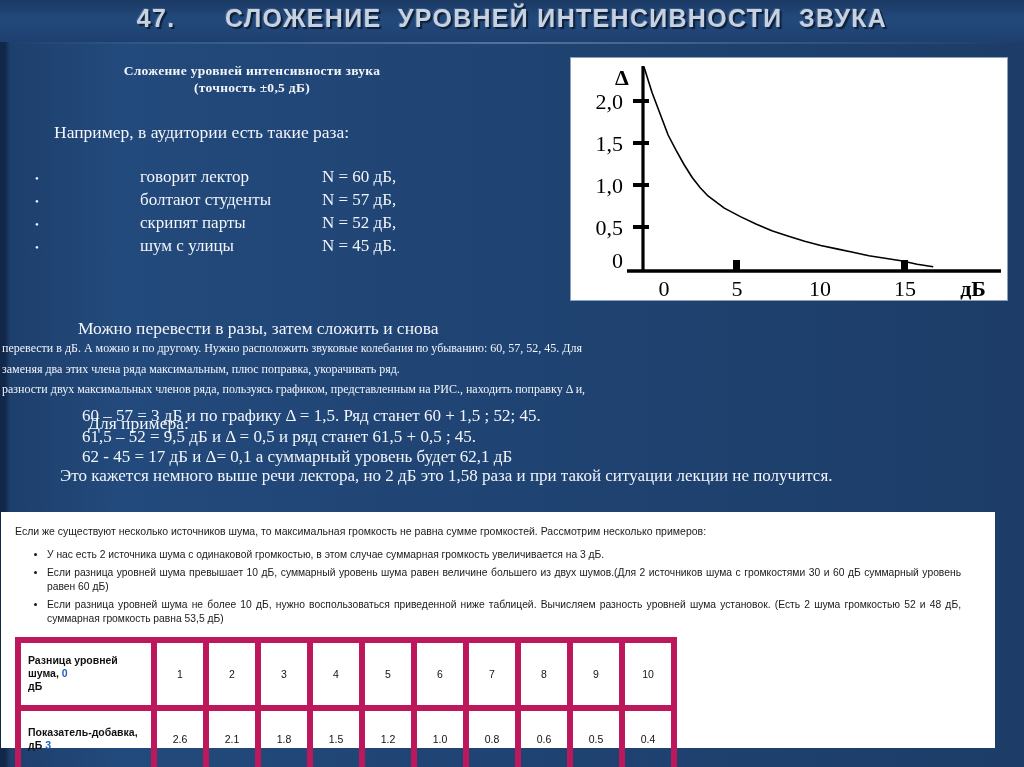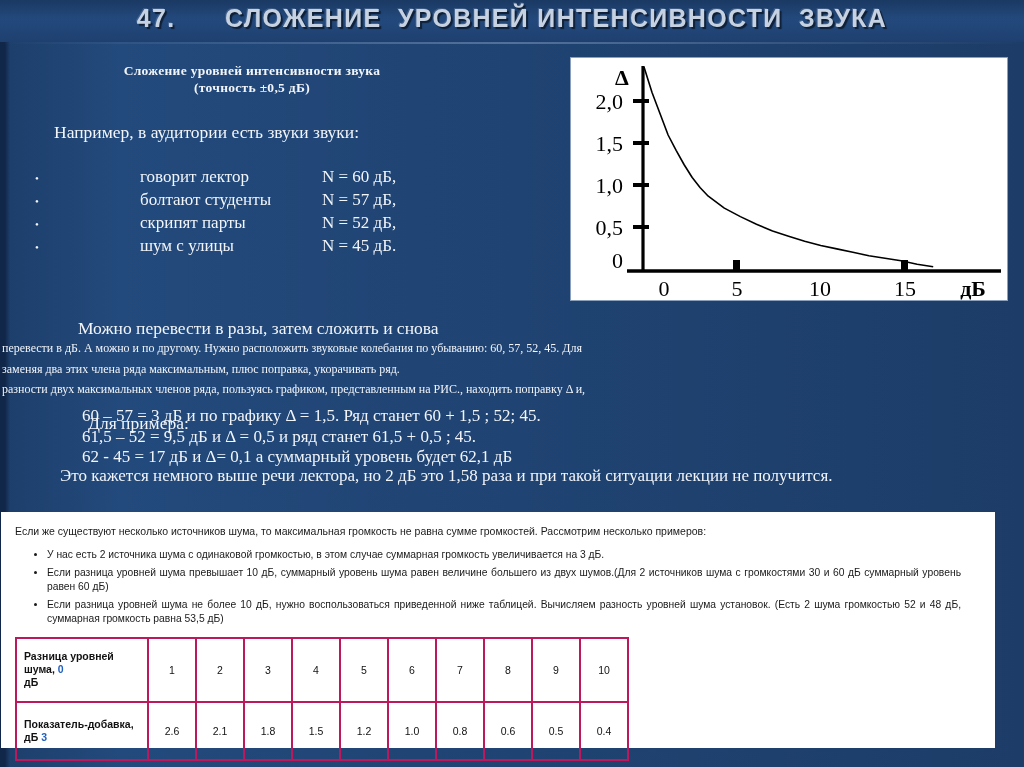--- a/index.html
+++ b/index.html
@@ -164,21 +164,21 @@
     padding-right: 6px;
   }
   
   #noise-table {
     margin: 4px 0 0 2px;
     border-collapse: collapse;
     border: 2px solid #2a2a2a;
     table-layout: fixed;
   }
   #noise-table td {
-    border: 2px solid #be185d;
+    border: 6px solid #be185d;
     font-size: 10.5px;
     color: #111;
     padding: 3px 4px;
     text-align: center;
     vertical-align: middle;
     margin-left: 28px;
   }
   #noise-table td.rowhead {
     width: 118px;
     text-align: left;
@@ -200,21 +200,21 @@
   <div id="title-band"></div>
   <div id="title-text">47.      СЛОЖЕНИЕ  УРОВНЕЙ ИНТЕНСИВНОСТИ  ЗВУКА</div>
   <div id="title-rule"></div>
 
   <div id="subtitle" class="serif-white">
     <div>Сложение уровней интенсивности звука</div>
     <div>(точность ±0,5 дБ)</div>
   </div>
 
   <div id="intro" class="serif-white">
-    <div>Например, в аудитории есть звуки звуки:</div>
+    <div>Например, в аудитории есть такие раза:</div>
   </div>
 
   <div id="sound-list" class="serif-white">
     <div class="sound-row">
       <span class="sound-bullet">•</span>
       <span class="sound-name">говорит лектор</span>
       <span class="sound-val">N = 60 дБ,</span>
     </div>
     <div class="sound-row">
       <span class="sound-bullet">•</span>

